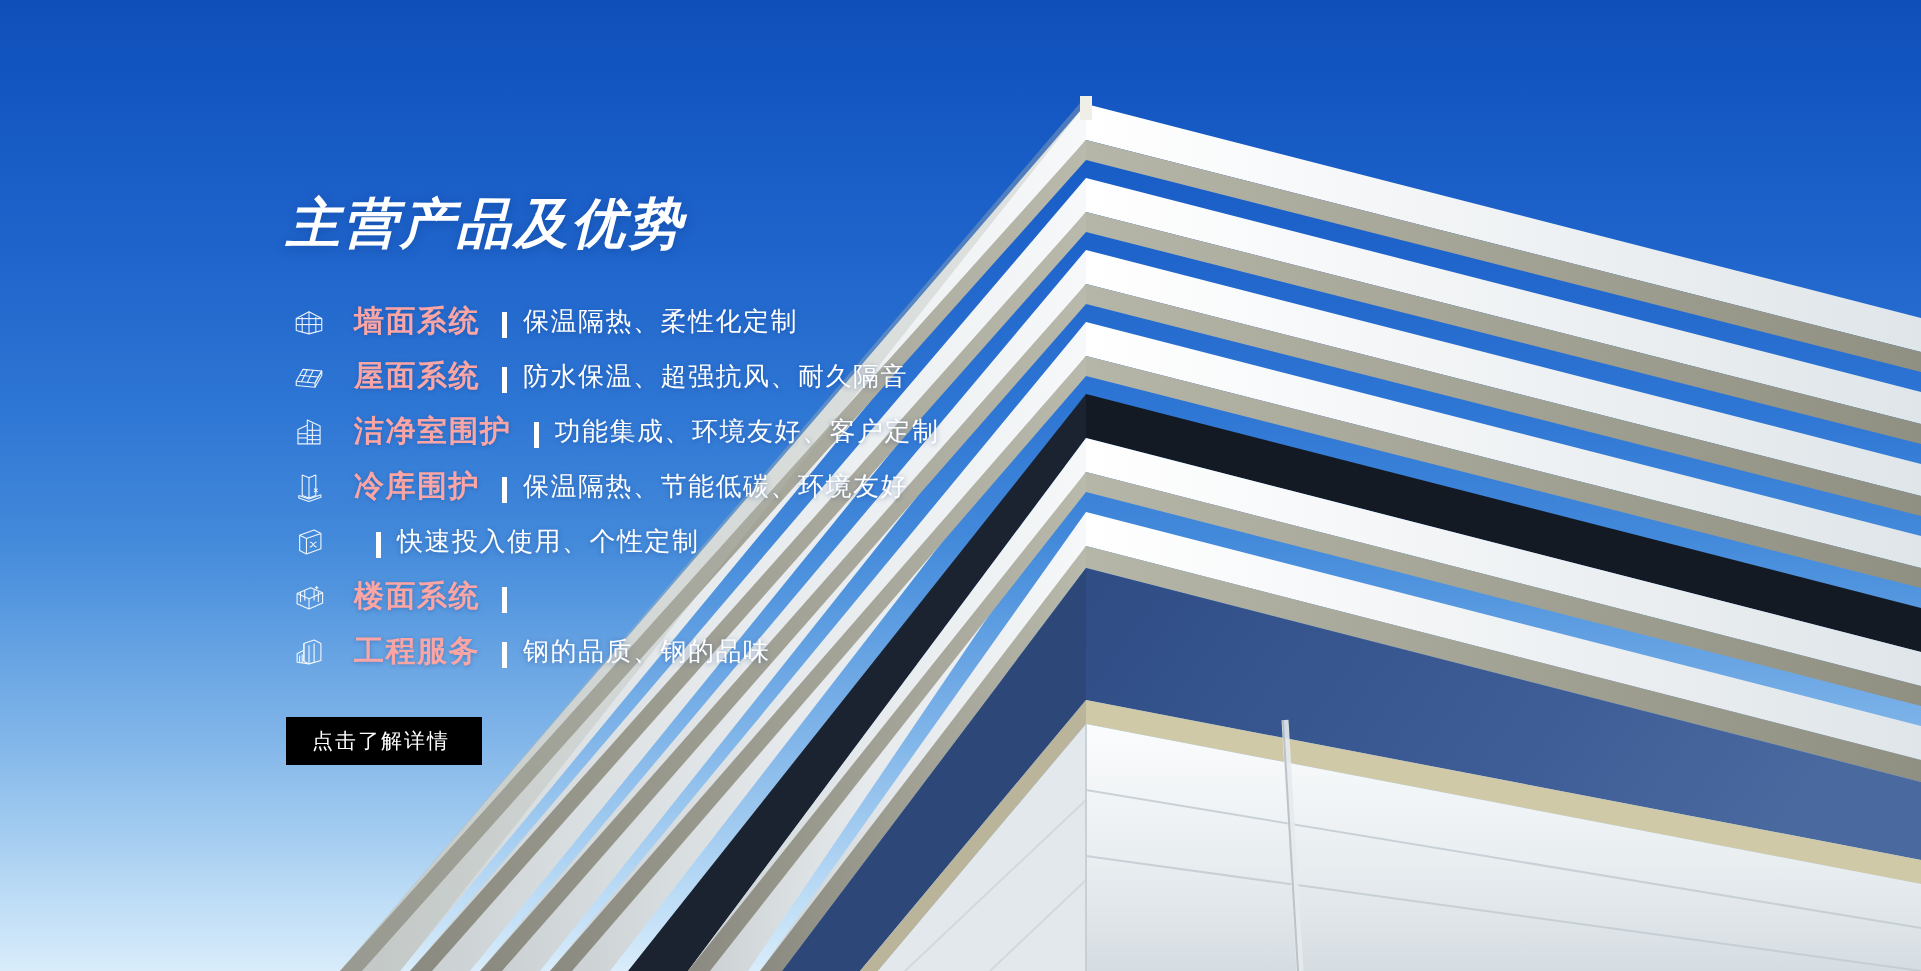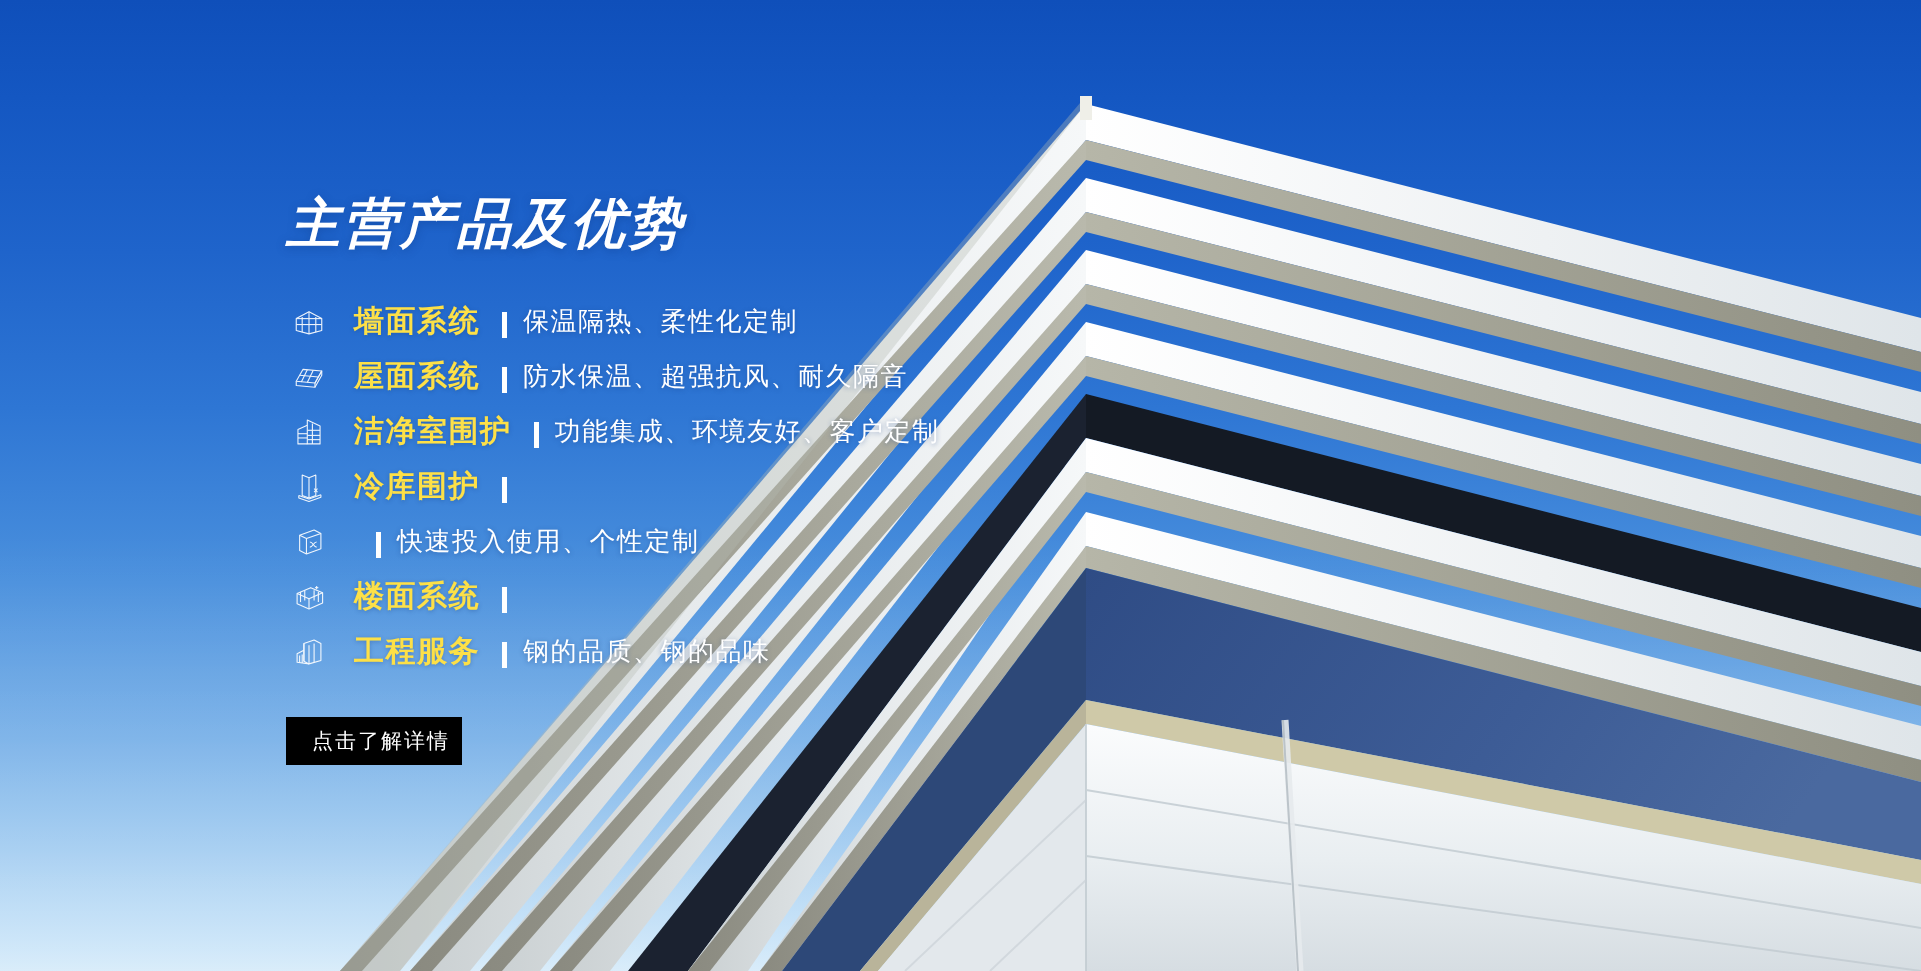--- a/index.html
+++ b/index.html
@@ -93,21 +93,21 @@
     opacity: 0.92;
   }
   .feature-icon svg {
     width: 34px;
     height: 34px;
     display: block;
   }
   .feature-name {
     font-size: 30px;
     font-weight: 800;
-    color: #fde047;
+    color: #fca5a5;
     letter-spacing: 1.5px;
     text-shadow: 0 1px 4px rgba(20,60,130,0.35);
   }
   .feature-sep {
     display: inline-block;
     width: 5px;
     height: 26px;
     background: #ffffff;
     margin: 0 16px 0 22px;
     position: relative;
@@ -122,21 +122,21 @@
     text-shadow: 0 1px 5px rgba(20,60,130,0.45);
   }
 
   .cta-button {
     display: inline-block;
     margin-top: 38px;
     background: #000000;
     color: #ffffff;
     font-size: 21px;
     letter-spacing: 2px;
-    padding: 13px 12px 14px 26px;
+    padding: 13px 32px 14px 26px;
     border: 0;
     cursor: pointer;
     font-family: "Liberation Sans", "DejaVu Sans", sans-serif;
     line-height: 1;
   }
 </style>
 </head>
 <body>
 
 <div id="stage">
@@ -305,20 +305,21 @@
             <path d="M12 6 L12 30 L20 33 L20 9 Z"></path>
             <path d="M20 9 L28 6 L28 30 L20 33"></path>
             <path d="M8 30 L20 34 L34 29"></path>
             <path d="M8 30 L8 33 L20 37 L34 32 L34 29"></path>
             <path d="M26 22 L30 26"></path>
             <path d="M30 22 L26 26"></path>
           </svg>
         </span>
         <span class="feature-name">冷库围护</span>
         <span class="feature-sep"></span>
+        <span class="feature-desc">保温隔热、节能低碳、环境友好</span>
       </li>
 
       <li class="feature-row">
         <span class="feature-icon">
           <svg viewBox="0 0 40 40" fill="none" stroke="#ffffff" stroke-width="1.3" stroke-linejoin="round">
             <path d="M9 12 L26 6 L34 10 L34 28 L17 34 L9 30 Z"></path>
             <path d="M9 12 L17 16 L34 10"></path>
             <path d="M17 16 L17 34"></path>
             <path d="M21 20 C25 20 25 26 29 26"></path>
             <path d="M21 26 C25 26 25 20 29 20"></path>

